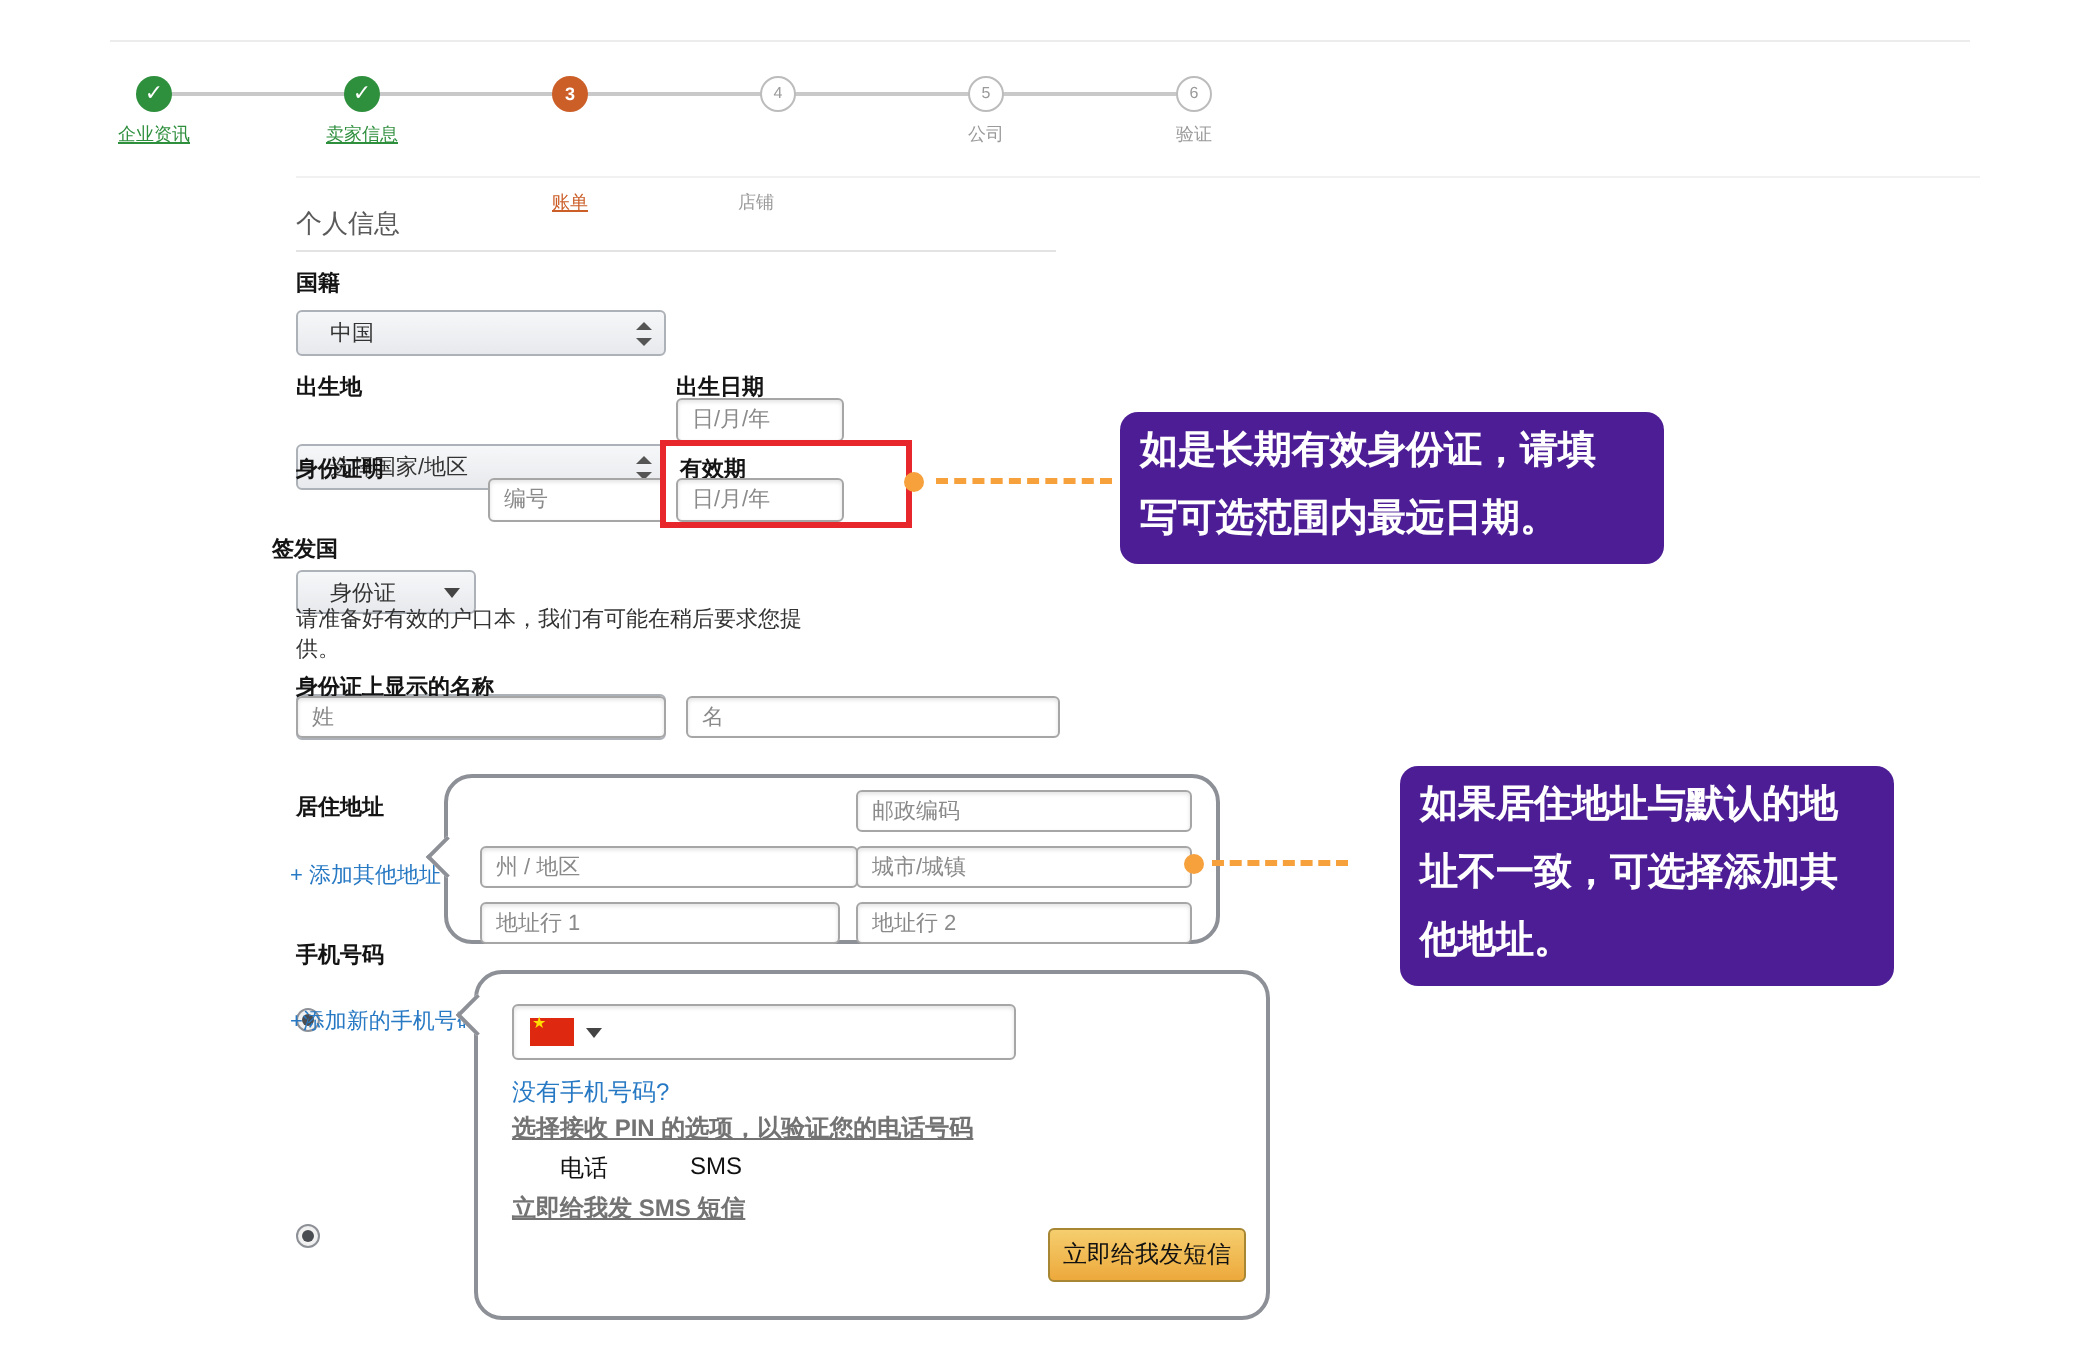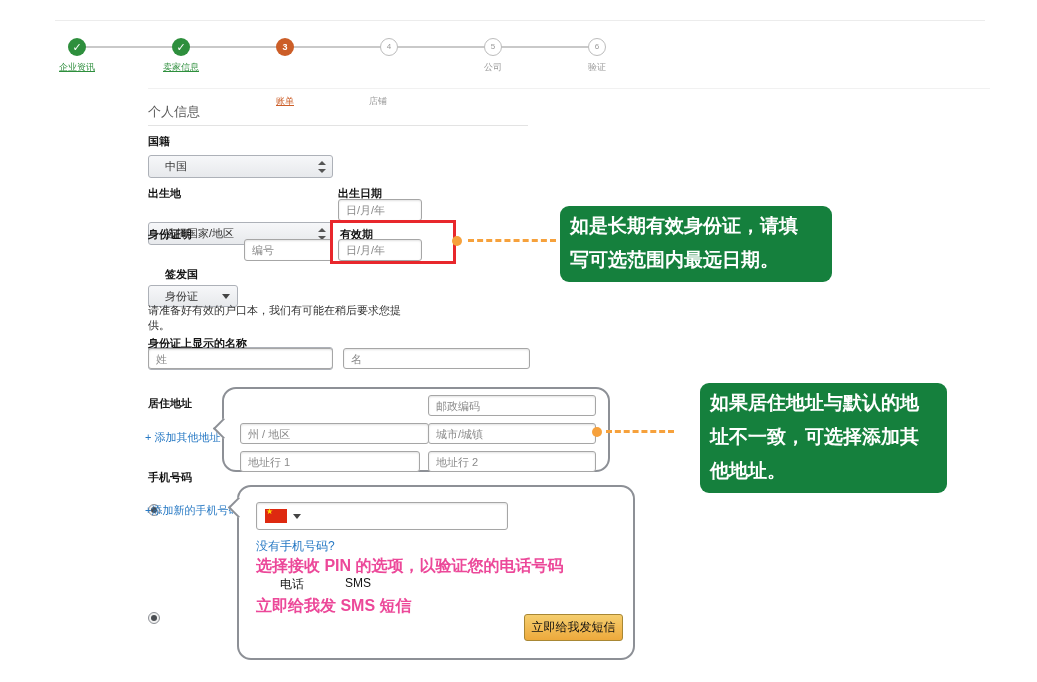--- a/index.html
+++ b/index.html
@@ -42,34 +42,34 @@
 
   .radio { width:12px; height:12px; border-radius:50%; border:1px solid #8d9096;
            background:radial-gradient(#fdfdfd,#e8e8e8); position:relative; }
   .radio.on::after { content:""; position:absolute; left:2px; top:2px; width:6px; height:6px;
            border-radius:50%; background:#4a4d52; }
   .link { color:#2779c4; font-size:11px; cursor:pointer; }
 
   .redbox { border:3px solid #e8272c; }
   .odot { width:10px; height:10px; border-radius:50%; background:#f6a13c; }
   .odash { border-top:3px dashed #f6a13c; height:0; }
-  .callout { background:#15803d; border-radius:9px; color:#fff; font-weight:bold; font-size:19px;
+  .callout { background:#4c1d95; border-radius:9px; color:#fff; font-weight:bold; font-size:19px;
              line-height:34px; padding:3px 10px 5px 10px; }
 
   .bubble { border:2px solid #8d9096; border-radius:14px; background:#fff; }
   .notch { width:15px; height:15px; background:#fff; border-left:2px solid #8d9096;
            border-bottom:2px solid #8d9096; transform:rotate(45deg); }
 
   .flag { width:22px; height:14px; background:#de2910; position:relative; display:inline-block; }
   .flag::before { content:"★"; position:absolute; left:1px; top:-2px; color:#ffde00; font-size:8px; }
 
   .btn { background:linear-gradient(#f5ce6e,#eda93c); border:1px solid #a88734; border-radius:3px;
          font-size:12px; color:#111; text-align:center; line-height:25px; cursor:pointer; }
 
-  .bold12 { font-size:16px; font-weight:bold; color:#ec4899; }
+  .bold12 { font-size:12px; font-weight:bold; color:#737373;text-decoration:underline; }
   .watermark { font-size:25px; font-weight:bold; color:#474747;
                text-shadow:2px 2px 0 #fff,-1px -1px 0 #f2f2f2; letter-spacing:1px; }
 </style>
 </head>
 <body>
 
 <div class="page">
 
   <div class="abs hline" style="left:55px;top:20px;width:930px;"></div>
   <div class="abs hline" style="left:148px;top:88px;width:842px;background:#f1f1f1;"></div>
@@ -118,21 +118,21 @@
   <input class="abs inp" style="left: 338px; top: 239px; width: 84px; height: 22px;" placeholder="日/月/年">
   <div class="abs redbox" style="left:330px;top:220px;width:126px;height:44px;"></div>
 
   <div class="abs odot" style="left:452px;top:236px;"></div>
   <div class="abs odash" style="left:468px;top:239px;width:88px;"></div>
   <div class="abs callout" style="left:560px;top:206px;width:272px;">
     <div>如是长期有效身份证，请填</div>
     <div>写可选范围内最远日期。</div>
   </div>
 
-  <div class="abs flabel" style="left:165px;top:267px;">签发国</div>
+  <div class="abs flabel" style="left:136px;top:267px;">签发国</div>
   <div class="abs sel" style="left:148px;top:279px;width:185px;height:23px;">
     <span>选择国家/地区</span>
     <span class="dcaret"></span>
   </div>
 
   <div class="abs note" style="left:148px;top:303px;width:258px;">请准备好有效的户口本，我们有可能在稍后要求您提供。</div>
 
   <div class="abs flabel" style="left:148px;top:336px;">身份证上显示的名称</div>
   <input class="abs inp" style="left: 148px; top: 348px; width: 185px; height: 21px;" placeholder="姓">
   <input class="abs inp" style="left: 343px; top: 348px; width: 187px; height: 21px;" placeholder="名">

